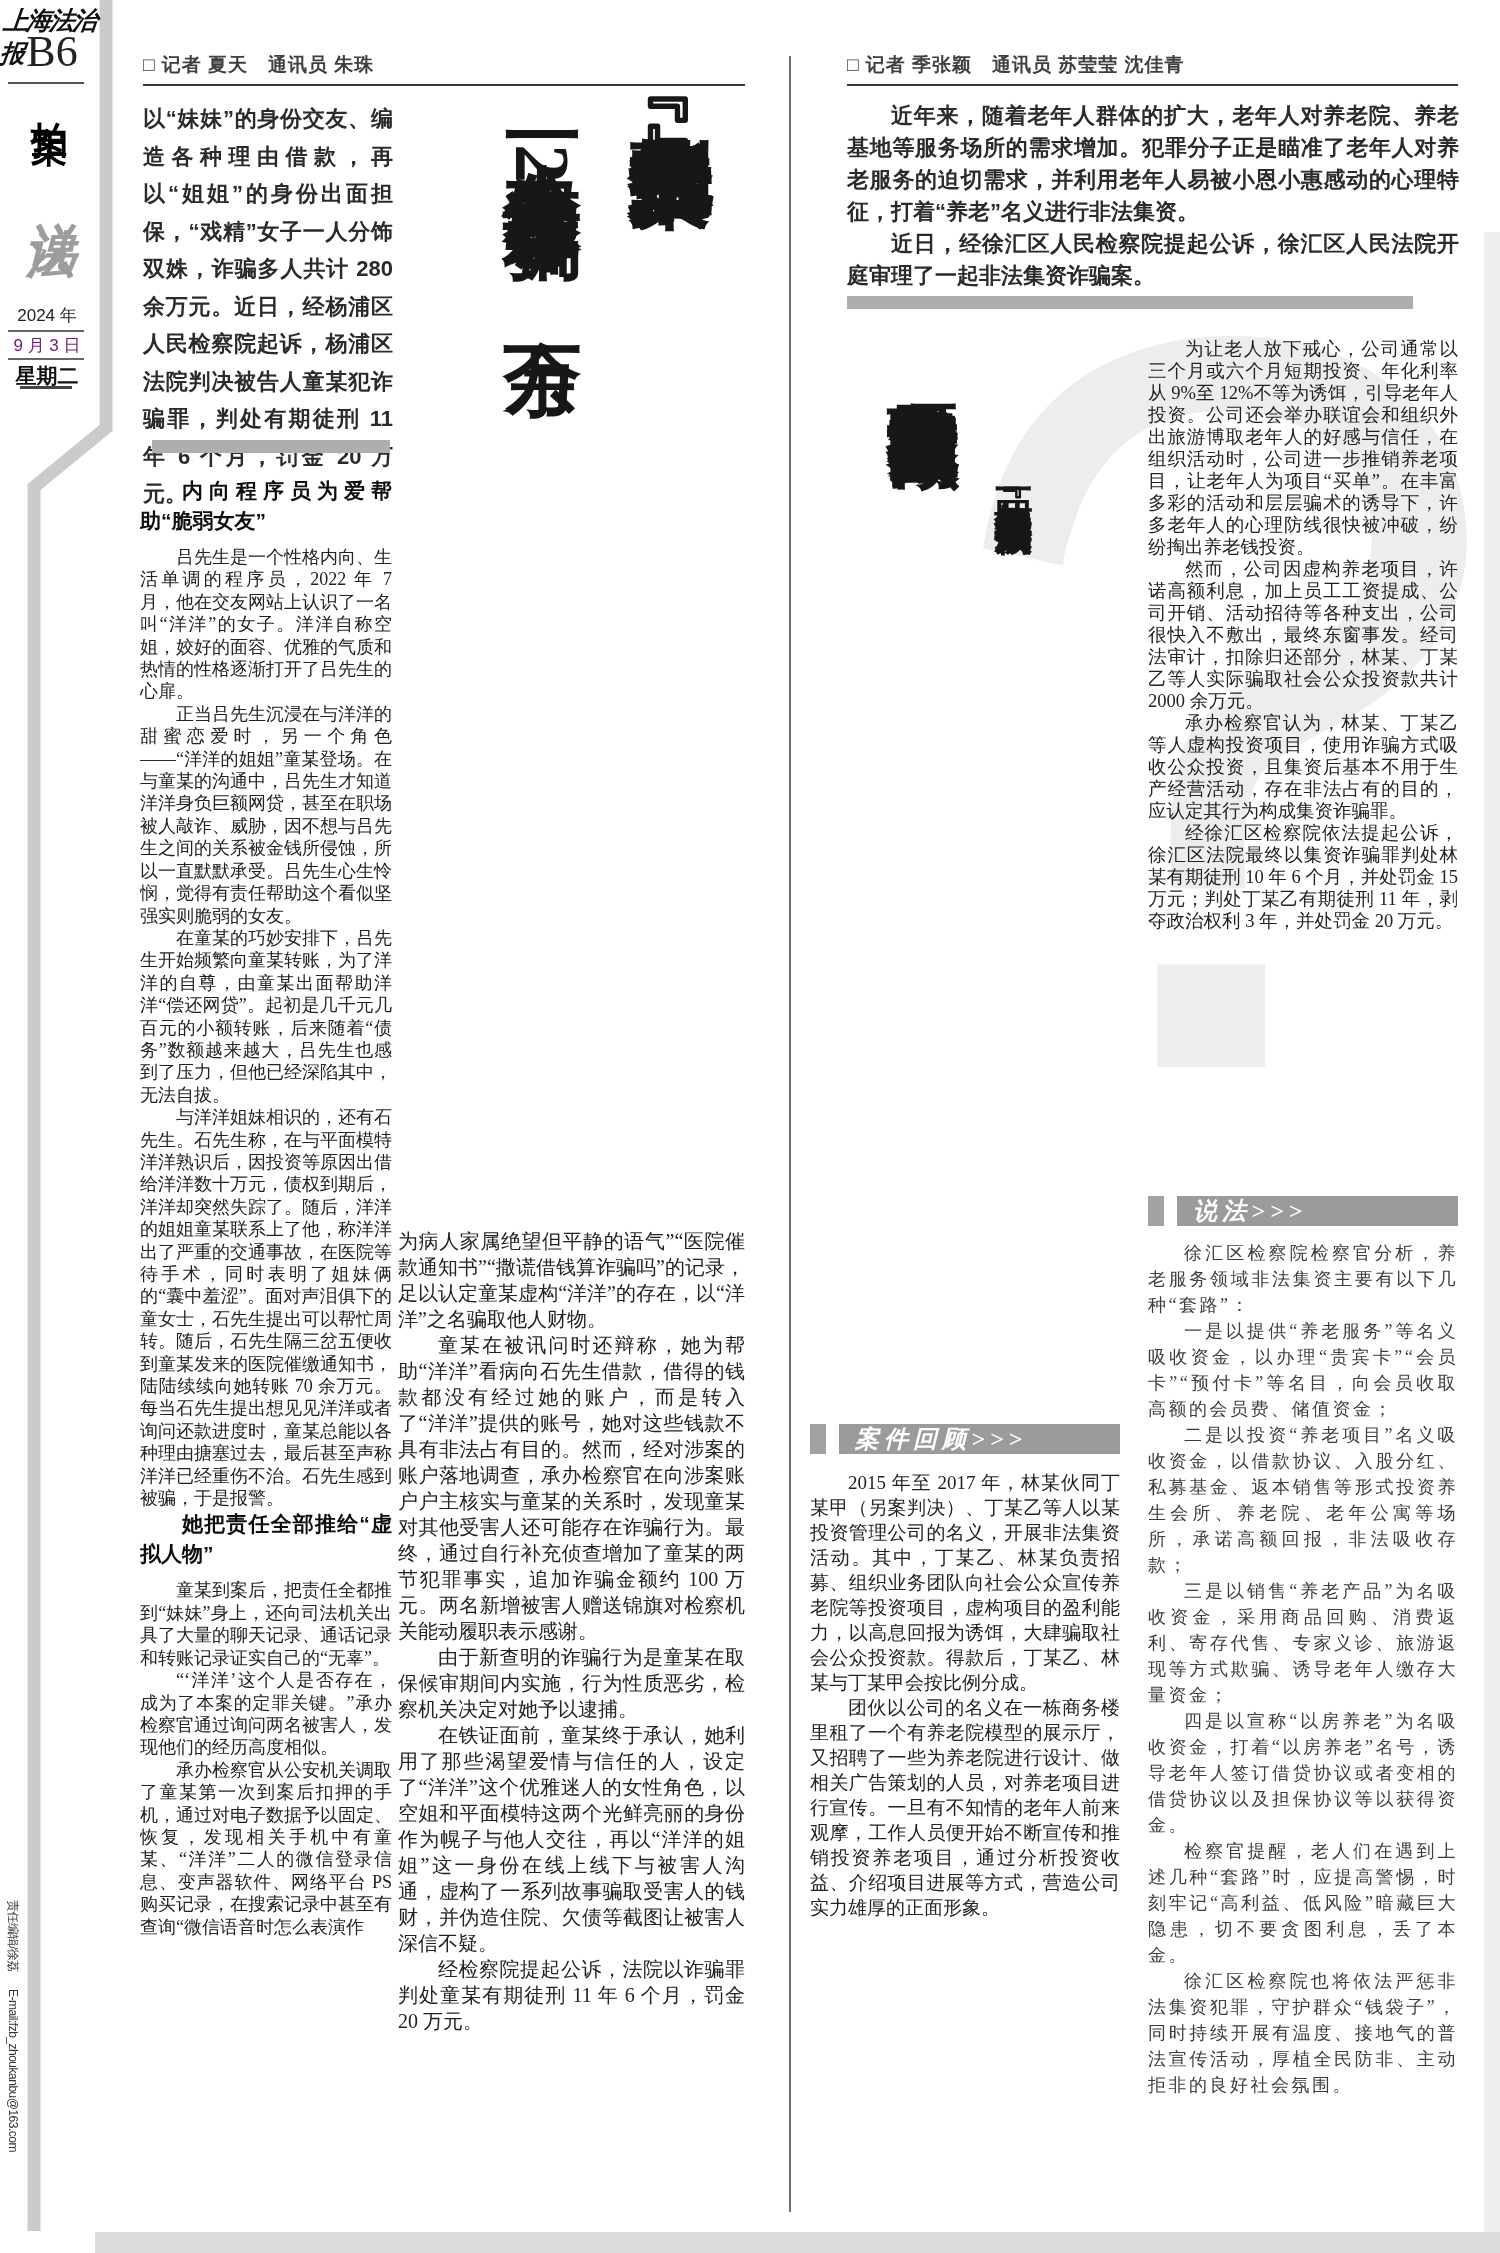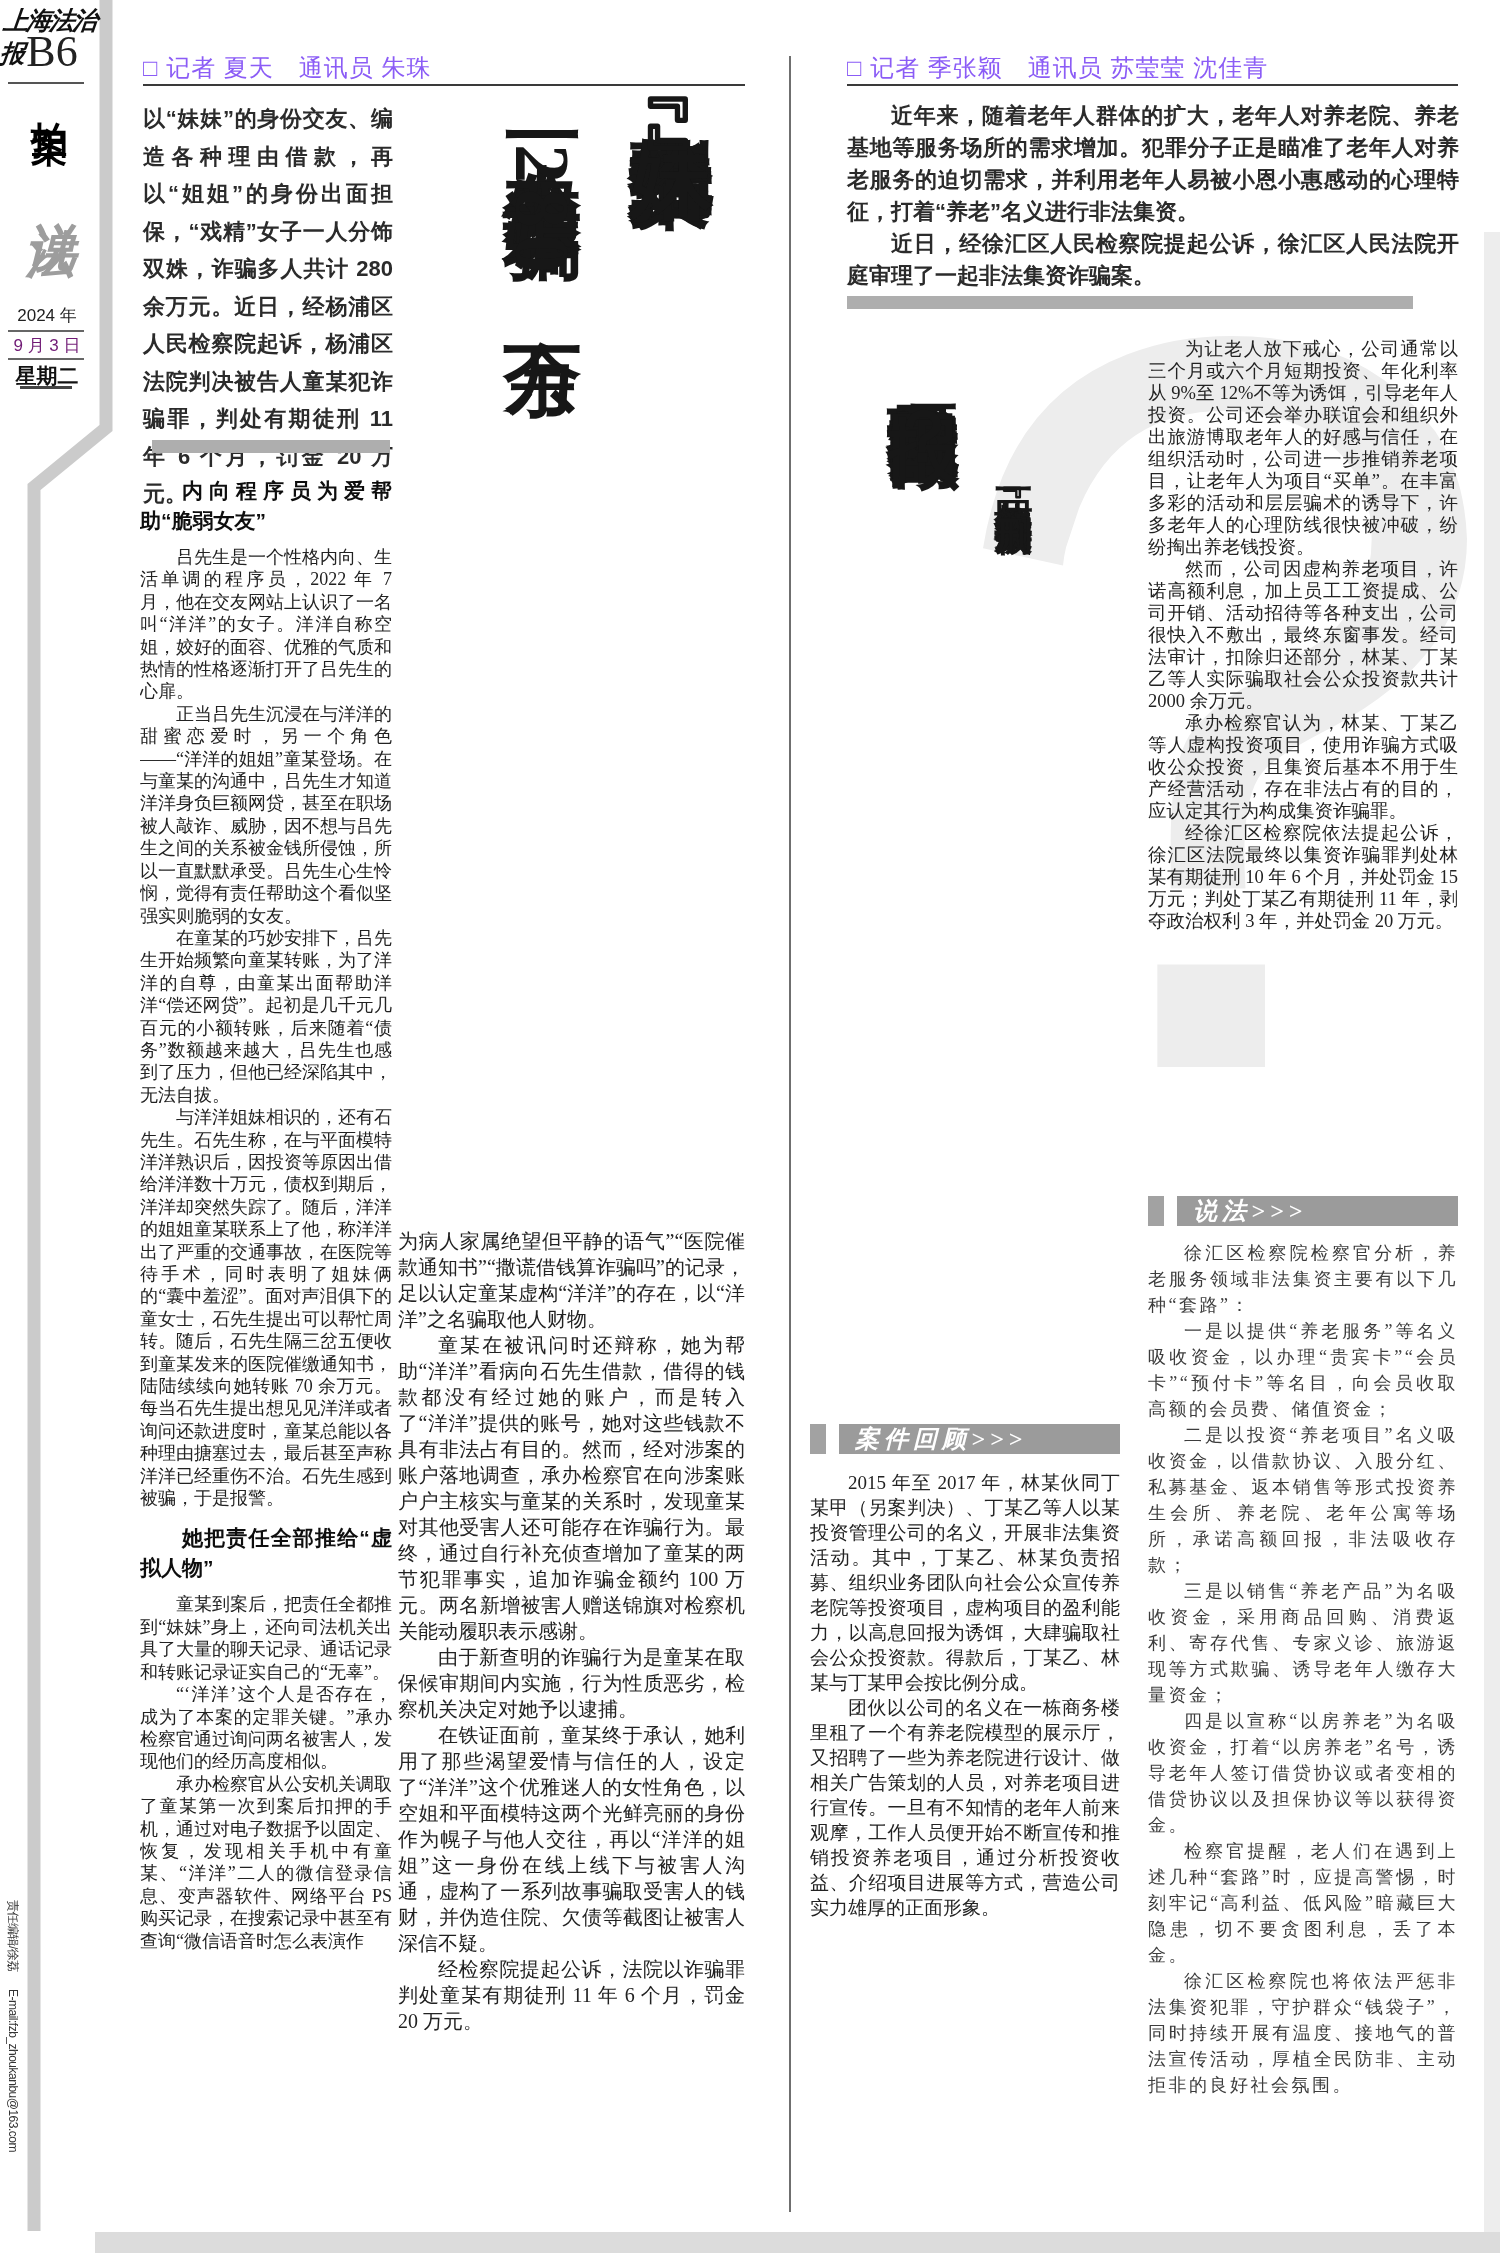--- a/index.html
+++ b/index.html
@@ -22,21 +22,21 @@
   .date1{left:8px;top:304px;width:78px;font-family:"Liberation Sans",sans-serif;font-size:17px;color:#222;text-align:center;}
   .date-rule1{left:8px;top:330px;width:76px;height:1.5px;background:#666;}
   .date2{left:8px;top:334px;width:78px;font-family:"Liberation Sans",sans-serif;font-size:17px;color:#701a75;text-align:center;}
   .date-rule2{left:8px;top:358px;width:76px;height:1.5px;background:#666;}
   .date3{left:8px;top:362px;width:78px;font-family:"Liberation Sans",sans-serif;font-weight:700;font-size:21px;color:#111;text-align:center;}
   .date-rule3{left:20px;top:386px;width:52px;height:3px;background:#444;}
   .editor-box{left:4px;top:1900px;height:352px;writing-mode:vertical-rl;text-orientation:sideways;
       font-family:"Liberation Sans",sans-serif;font-size:12px;letter-spacing:-0.5px;color:#333;}
 
   
-  .byline{font-family:"Liberation Sans",sans-serif;font-weight:400;font-size:24px;color:#8b5cf6;letter-spacing:1px;}
+  .byline{font-family:"Liberation Sans",sans-serif;font-weight:700;font-size:19px;color:#404040;letter-spacing:1px;}
   .byline-rule{height:2px;background:#3a3a3a;}
   .intro{font-family:"Liberation Sans",sans-serif;font-weight:700;color:#2b2b2b;
       text-align:justify;}
   .gray-bar{background:#aeaeae;}
   .v-head{writing-mode:vertical-rl;font-family:"Liberation Serif",serif;font-weight:900;color:#171717;}
   .body-col{text-align:justify;color:#222;overflow:hidden;}
   .para{text-indent:2em;margin:0;}
   .para.noindent{text-indent:0;}
   .sec-head{font-family:"Liberation Sans",sans-serif;font-weight:800;font-size:21px;line-height:30px;
       color:#0e0e0e;text-indent:2em;margin:6px 0 10px 0;}
@@ -88,21 +88,21 @@
   <div class="abs v-head z2" style="left:492px;top:96px;height:1045px;font-size:78px;line-height:1.3;letter-spacing:6px;">一人分饰双姝诈骗280余万</div>
 
   <div class="abs body-col z2" style="left:140px;top:470px;width:252px;height:1746px;font-size:18px;line-height:22.4px;">
     <h3 class="sec-head">内向程序员为爱帮助“脆弱女友”</h3>
     <div>
         <p class="para">吕先生是一个性格内向、生活单调的程序员，2022 年 7 月，他在交友网站上认识了一名叫“洋洋”的女子。洋洋自称空姐，姣好的面容、优雅的气质和热情的性格逐渐打开了吕先生的心扉。</p>
         <p class="para">正当吕先生沉浸在与洋洋的甜蜜恋爱时，另一个角色——“洋洋的姐姐”童某登场。在与童某的沟通中，吕先生才知道洋洋身负巨额网贷，甚至在职场被人敲诈、威胁，因不想与吕先生之间的关系被金钱所侵蚀，所以一直默默承受。吕先生心生怜悯，觉得有责任帮助这个看似坚强实则脆弱的女友。</p>
         <p class="para">在童某的巧妙安排下，吕先生开始频繁向童某转账，为了洋洋的自尊，由童某出面帮助洋洋“偿还网贷”。起初是几千元几百元的小额转账，后来随着“债务”数额越来越大，吕先生也感到了压力，但他已经深陷其中，无法自拔。</p>
         <p class="para">与洋洋姐妹相识的，还有石先生。石先生称，在与平面模特洋洋熟识后，因投资等原因出借给洋洋数十万元，债权到期后，洋洋却突然失踪了。随后，洋洋的姐姐童某联系上了他，称洋洋出了严重的交通事故，在医院等待手术，同时表明了姐妹俩的“囊中羞涩”。面对声泪俱下的童女士，石先生提出可以帮忙周转。随后，石先生隔三岔五便收到童某发来的医院催缴通知书，陆陆续续向她转账 70 余万元。每当石先生提出想见见洋洋或者询问还款进度时，童某总能以各种理由搪塞过去，最后甚至声称洋洋已经重伤不治。石先生感到被骗，于是报警。</p>
       </div>
-    <h3 class="sec-head" style="margin-top:14px;">她把责任全部推给“虚拟人物”</h3>
+    <h3 class="sec-head" style="margin-top:0;">她把责任全部推给“虚拟人物”</h3>
     <div>
         <p class="para">童某到案后，把责任全都推到“妹妹”身上，还向司法机关出具了大量的聊天记录、通话记录和转账记录证实自己的“无辜”。</p>
         <p class="para">“‘洋洋’这个人是否存在，成为了本案的定罪关键。”承办检察官通过询问两名被害人，发现他们的经历高度相似。</p>
         <p class="para">承办检察官从公安机关调取了童某第一次到案后扣押的手机，通过对电子数据予以固定、恢复，发现相关手机中有童某、“洋洋”二人的微信登录信息、变声器软件、网络平台 PS 购买记录，在搜索记录中甚至有查询“微信语音时怎么表演作</p>
       </div>
   </div>
 
   <div class="abs body-col z2" style="left:398px;top:1228px;width:347px;height:988px;font-size:20px;line-height:26px;">
     <div>
         <p class="para noindent">为病人家属绝望但平静的语气”“医院催款通知书”“撒谎借钱算诈骗吗”的记录，足以认定童某虚构“洋洋”的存在，以“洋洋”之名骗取他人财物。</p>

